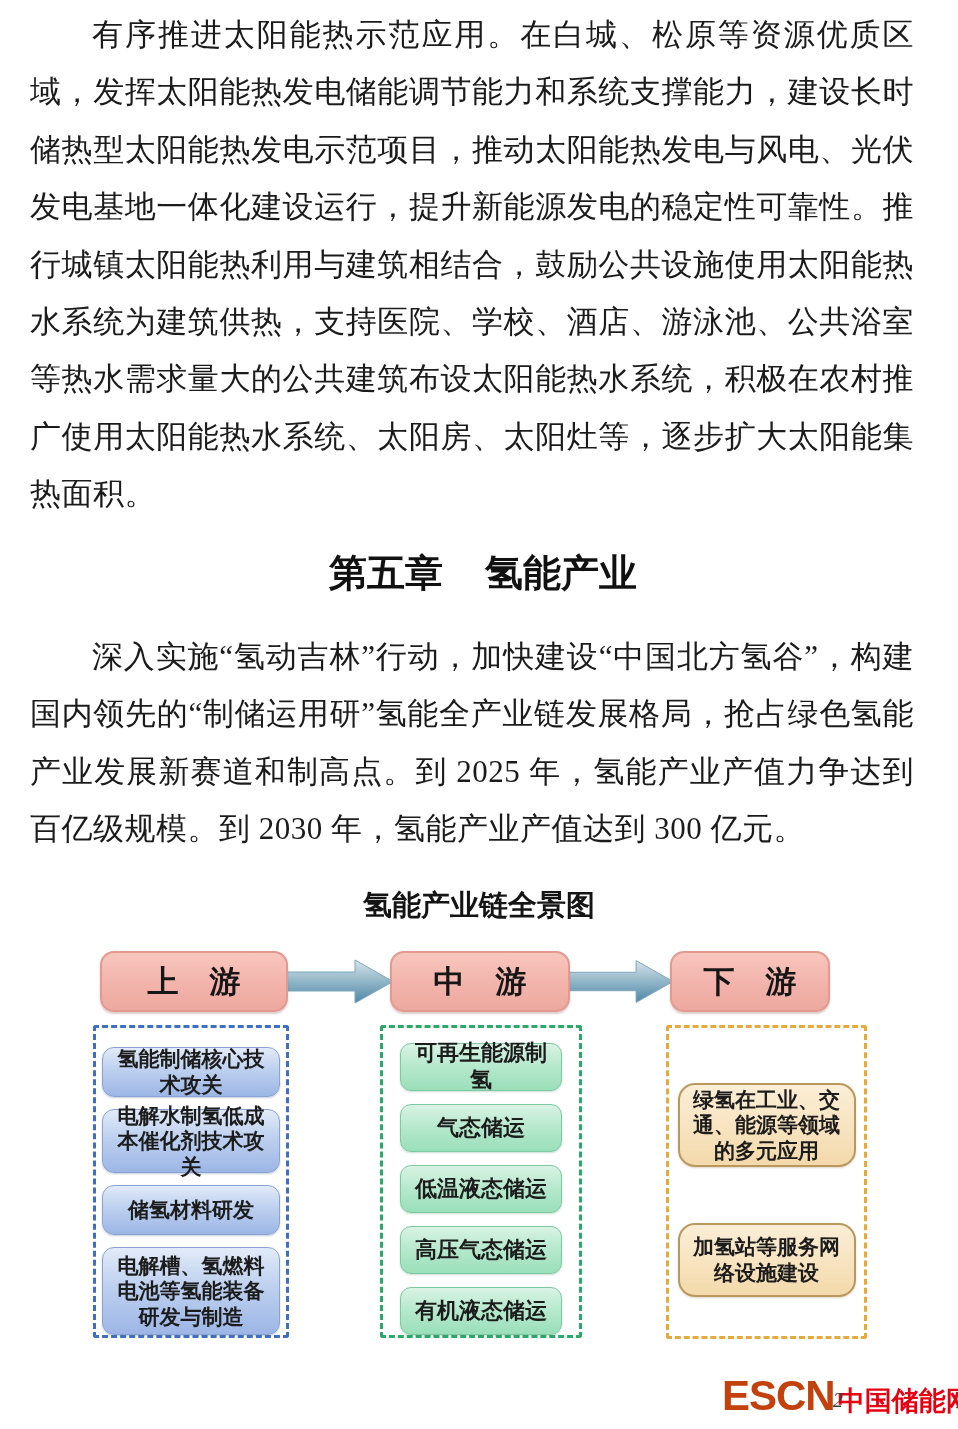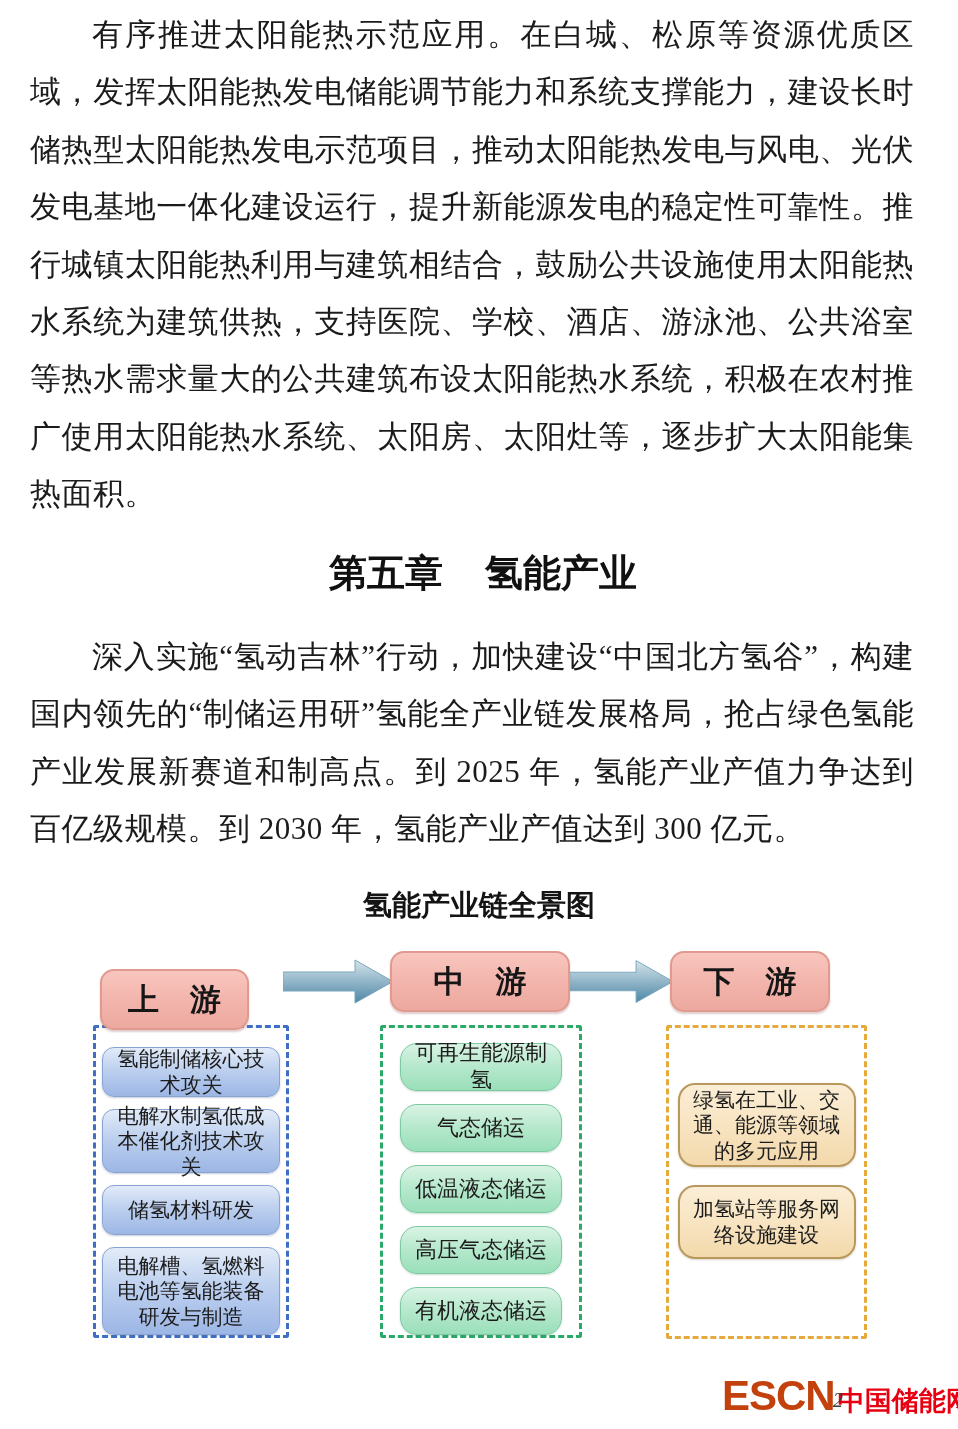--- a/index.html
+++ b/index.html
@@ -69,21 +69,21 @@
     box-shadow: 0 2px 2px rgba(160, 110, 105, 0.35);
     display: flex;
     align-items: center;
     justify-content: center;
     font-family: "Liberation Sans", "DejaVu Sans", sans-serif;
     font-weight: 700;
     font-size: 31px;
     color: #161616;
     z-index: 2;
   }
-  .stage-up   { left: 100px; width: 149px; margin-top: 18px; }
+  .stage-up   { left: 100px; width: 188px; }
   .stage-mid  { left: 390px; width: 180px; }
   .stage-down { left: 670px; width: 160px; }
   .flow-arrow {
     position: absolute;
     top: 956px;
     height: 51px;
     z-index: 1;
   }
   .arrow1 { left: 283px; width: 112px; }
   .arrow2 { left: 566px; width: 109px; }
@@ -103,48 +103,48 @@
     padding-top: 19px; gap: 12px;
   }
   .col-mid {
     left: 380px; width: 202px; height: 313px;
     border: 3px dashed #2aa968;
     padding-top: 15px; gap: 13px;
   }
   .col-down {
     left: 666px; width: 201px; height: 314px;
     border: 3px dashed #e5a93c;
-    padding-top: 55px; gap: 18px;
+    padding-top: 55px; gap: 56px;
   }
   .item {
     box-sizing: border-box;
     display: flex;
     align-items: center;
     justify-content: center;
     text-align: center;
     font-family: "Liberation Sans", "DejaVu Sans", sans-serif;
-    font-weight: 400;
+    font-weight: 700;
     line-height: 1.22;
     color: #1c1c1c;
     padding: 0 6px;
   }
   .item-up {
     width: 178px;
     min-height: 50px;
     border-radius: 12px;
     font-size: 21px;
     background: linear-gradient(180deg, #e2ebf8 0%, #bdd0ef 45%, #9cb6e5 100%);
     border: 1px solid #8aa3d3;
     box-shadow: 0 1px 2px rgba(90,110,150,0.35);
   }
   .item-up.tall { min-height: 88px; }
   .item-mid {
     width: 162px;
     min-height: 48px;
-    border-radius: 17px;
+    border-radius: 11px;
     font-size: 22px;
     background: linear-gradient(180deg, #d9f3e4 0%, #b5e8cc 50%, #9adfba 100%);
     border: 1px solid #7cc9a2;
     box-shadow: 0 1px 2px rgba(80,140,110,0.3);
   }
   .item-down {
     width: 178px;
     border-radius: 17px;
     font-size: 21px;
     background: linear-gradient(180deg, #fbeed6 0%, #f7e2bd 60%, #f3d9ab 100%);

